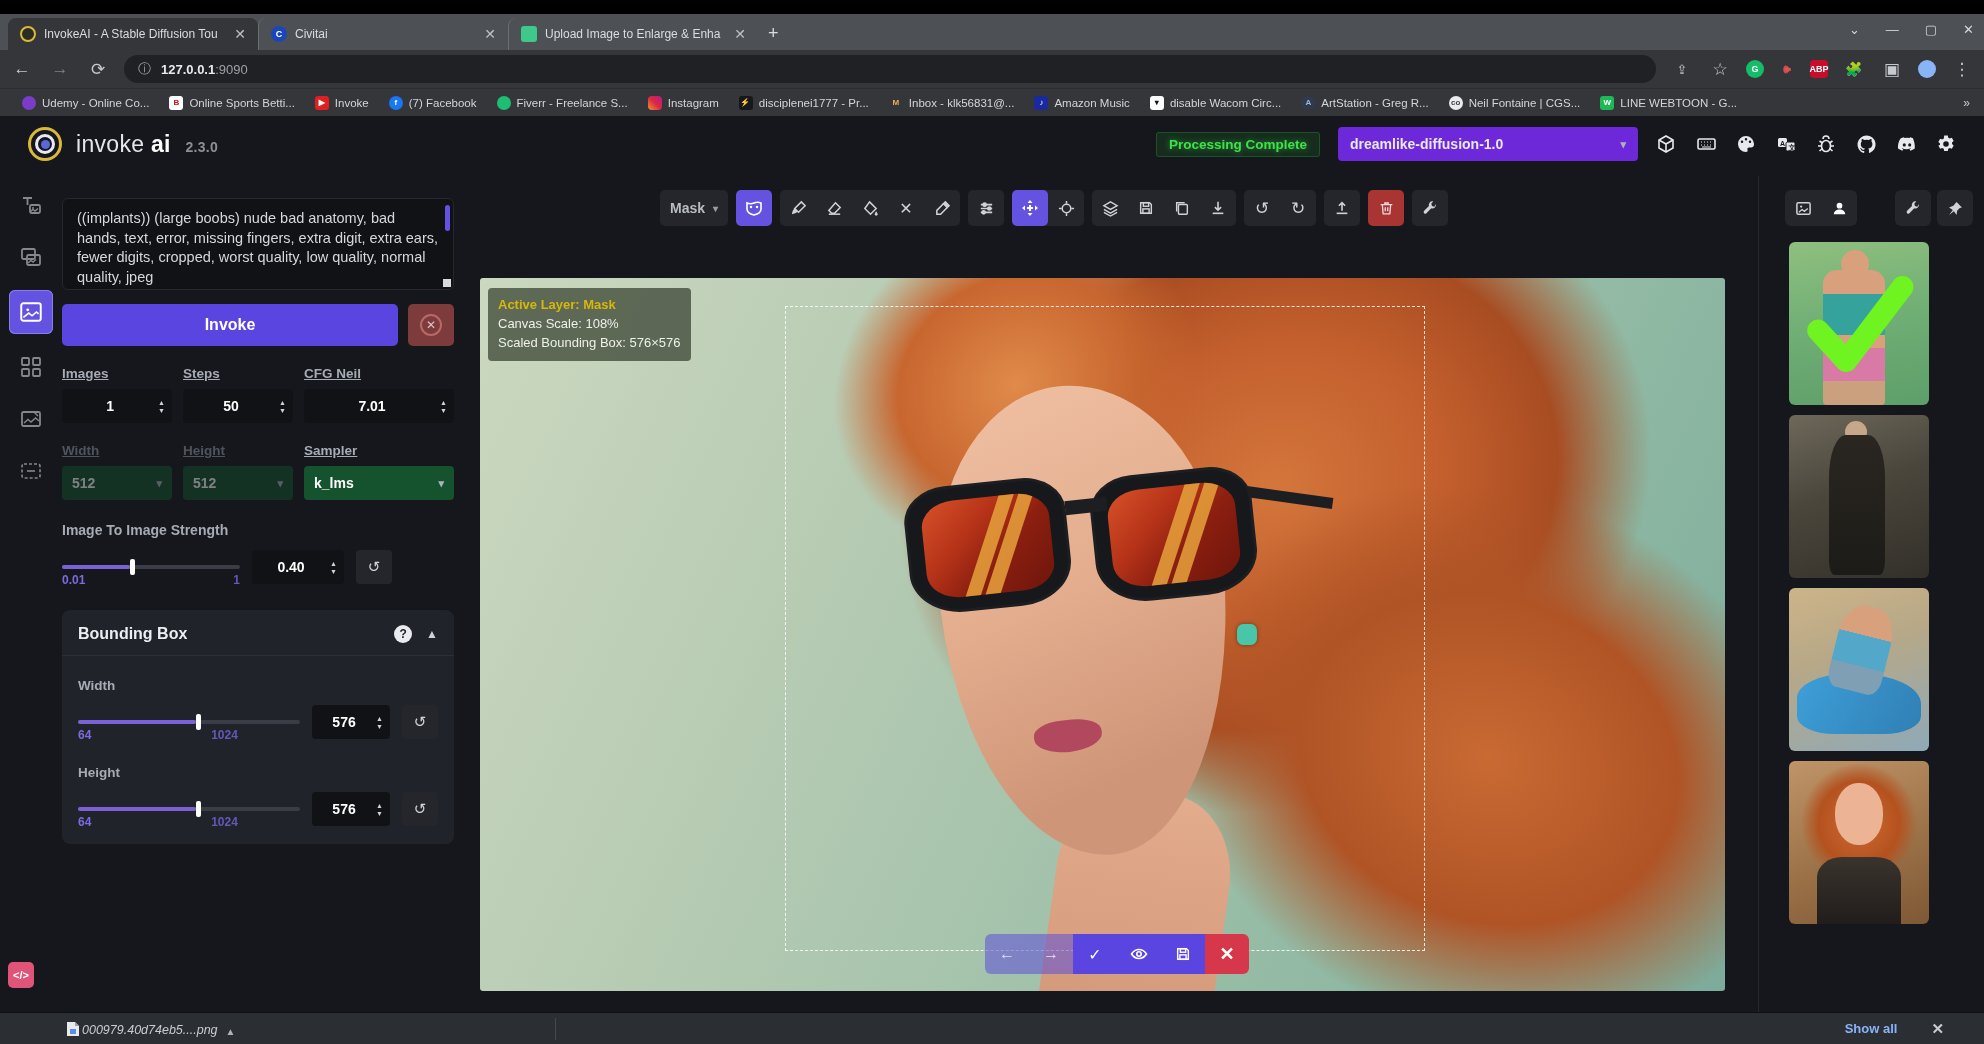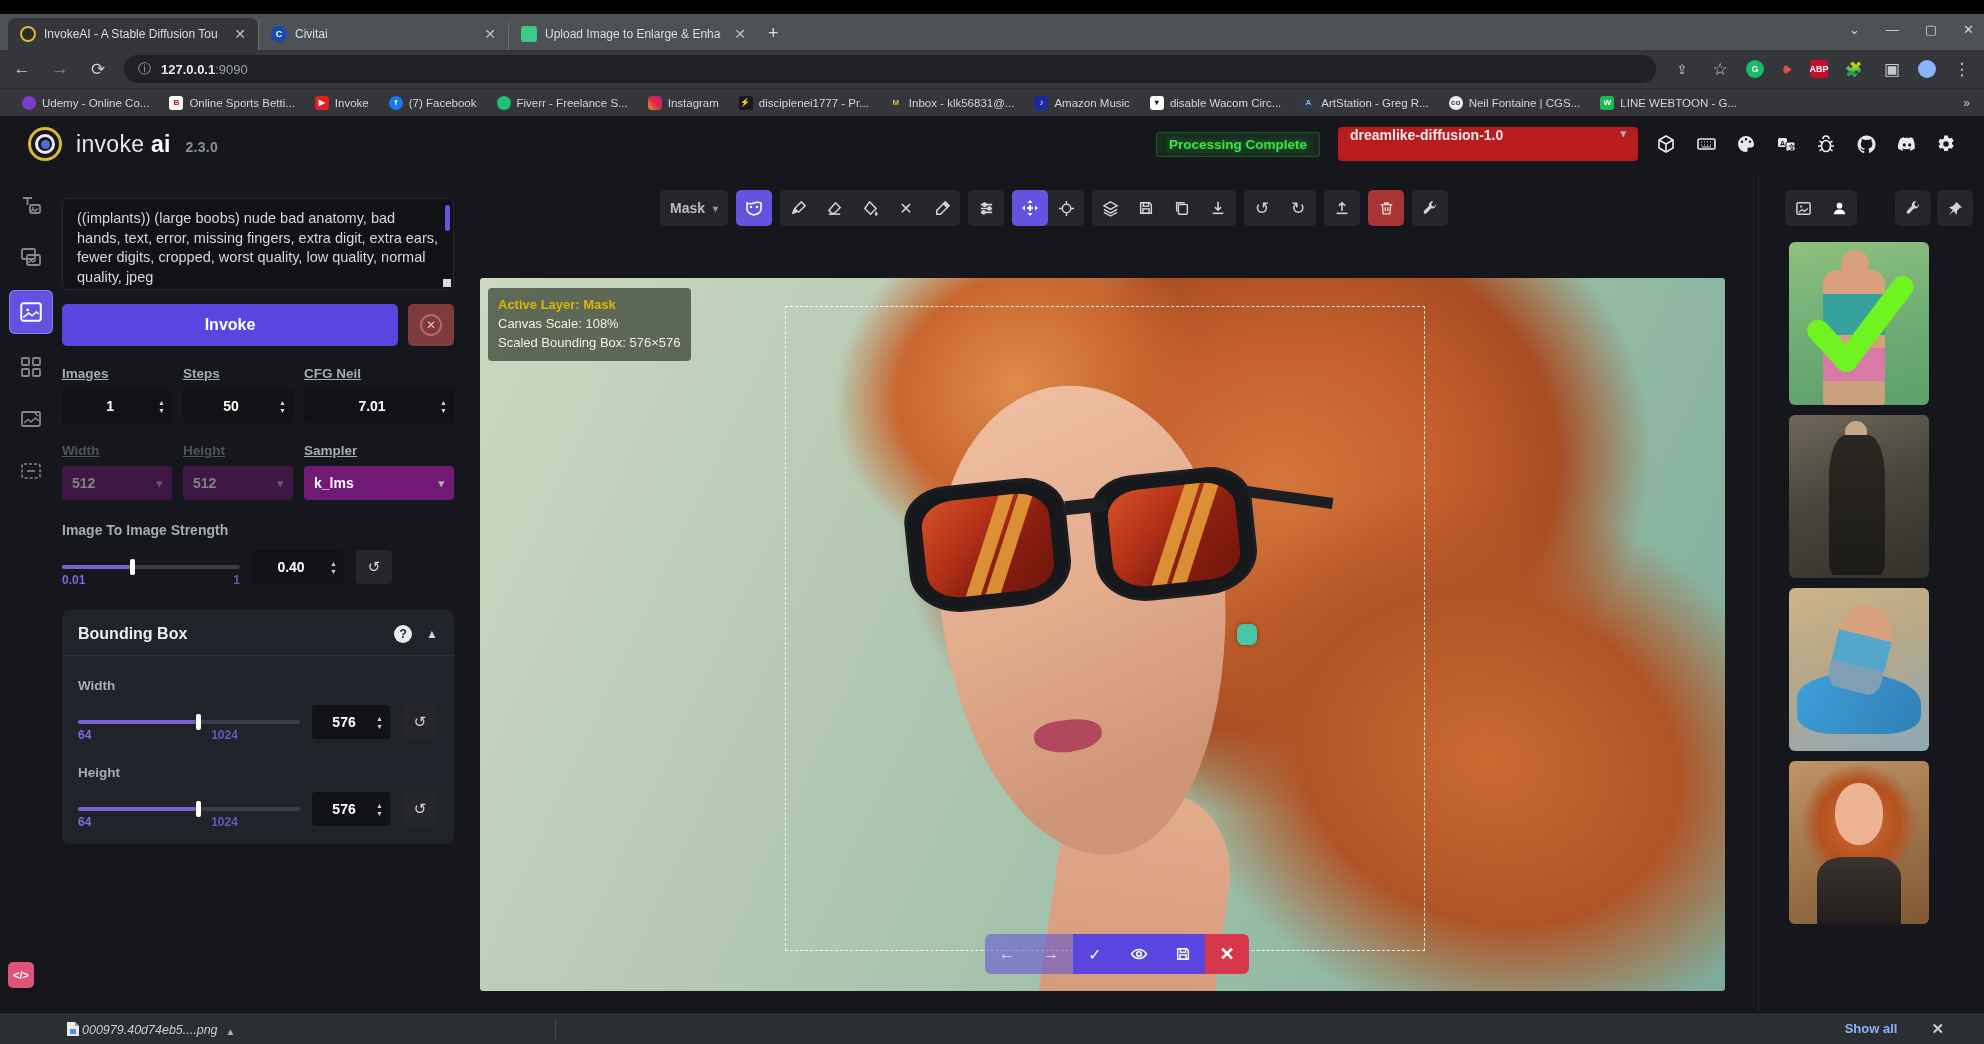--- a/index.html
+++ b/index.html
@@ -32,21 +32,21 @@
   #app { position:absolute; left:0; top:116px; width:1984px; height:896px; background:#15171c; }
   #app-header { position:absolute; left:0; top:0; width:100%; height:56px; display:flex; align-items:center; padding:0 26px 0 28px; }
   #logo { width:34px; height:34px; border-radius:50%; border:3px solid #d9b83c; display:flex; align-items:center; justify-content:center; background:#15171c; }
   #logo .ring { width:20px; height:20px; border-radius:50%; border:3px solid #e8eaf2; display:flex; align-items:center; justify-content:center; }
   #logo .dot { width:9px; height:9px; border-radius:50%; background:#5b67d8; }
   #app-title { margin-left:14px; font-size:23px; color:#e4e6eb; letter-spacing:.3px; }
   #app-title b { color:#fff; }
   #app-title .ver { font-size:14px; color:#8b8f98; font-weight:bold; margin-left:8px; }
   #hdr-right { margin-left:auto; display:flex; align-items:center; gap:18px; }
   #status-pill { color:#3fe04a; background:rgba(40,200,60,.12); border:1px solid rgba(40,200,60,.25); font-weight:bold; font-size:13.5px; padding:4px 12px; border-radius:3px; text-shadow:0 0 6px rgba(60,255,80,.5); }
-  #model-select { width:300px; height:34px; background:#b91c1c; border-radius:4px; color:#e7e9ee; font-weight:bold; font-size:14px; display:flex; align-items:flex-start; padding:0 12px; }
+  #model-select { width:300px; height:34px; background:#6d28d9; border-radius:4px; color:#e7e9ee; font-weight:bold; font-size:14px; display:flex; align-items:center; padding:0 12px; }
   #model-select .car { margin-left:auto; color:#aeb2ba; font-size:11px; }
   .hdr-ico { color:#e7e9ee; width:22px; text-align:center; }
 
   
   #rail { position:absolute; left:6px; top:70px; width:50px; display:flex; flex-direction:column; gap:14px; align-items:center; }
   .rail-btn { width:38px; height:38px; border-radius:6px; display:flex; align-items:center; justify-content:center; color:#84878f; }
   .rail-btn.active { width:44px; height:44px; background:#6353e0; color:#fff; box-shadow:0 0 0 1px #8b7df0 inset; }
 
   
   #options { position:absolute; left:62px; top:70px; width:392px; }
@@ -63,21 +63,21 @@
   #invoke-btn { flex:1; height:42px; background:#5b45e0; border:none; border-radius:5px; color:#fff; font-size:16px; font-weight:bold; }
   #cancel-btn { width:46px; height:42px; background:#7e3b3b; border:none; border-radius:5px; color:#e5b9b9; display:flex; align-items:center; justify-content:center; }
   #cancel-btn .circ { width:22px; height:22px; border-radius:50%; border:2px solid #b96868; display:flex; align-items:center; justify-content:center; font-size:12px; color:#e0c2c2; }
 
   .param-grid { display:grid; grid-template-columns:110px 110px 150px; column-gap:11px; margin-top:20px; }
   .p-label { color:#a7abb4; font-size:13.5px; font-weight:bold; margin-bottom:8px;text-decoration:underline; }
   .p-label.dim { color:#4f535b; }
   .num-input { height:34px; background:#101215; border-radius:4px; display:flex; align-items:center; color:#fff; font-weight:bold; font-size:14px; }
   .num-input .val { flex:1; text-align:center; }
   .stepper { display:flex; flex-direction:column; padding-right:7px; color:#cfd2d8; font-size:7px; line-height:7px; gap:1px; }
-  .sel-input { height:34px; background:#701a75; border-radius:4px; display:flex; align-items:center; padding:0 10px; color:#fff; font-weight:bold; font-size:14px; }
+  .sel-input { height:34px; background:#14532d; border-radius:4px; display:flex; align-items:center; padding:0 10px; color:#fff; font-weight:bold; font-size:14px; }
   .sel-input .car { margin-left:auto; color:#aeb2ba; font-size:11px; }
   .sel-input.dim { opacity:.45; }
 
   .slider-sec-label { color:#a7abb4; font-size:14px; font-weight:bold; margin-top:22px; }
   .slider-row { display:flex; align-items:center; margin-top:12px; gap:12px; }
   .slider { position:relative; height:4px; background:#3a3d45; border-radius:2px; flex:1; }
   .slider .fill { position:absolute; left:0; top:0; height:4px; background:#7b61d6; border-radius:2px; }
   .slider .thumb { position:absolute; top:-6px; width:5px; height:16px; background:#fff; border-radius:2px; }
   .slider .minl, .slider .maxl { position:absolute; top:8px; font-size:12px; font-weight:bold; color:#7d6ae0; }
   .slider .minl { left:0; } .slider .maxl { right:0; color:#6458b8; }

